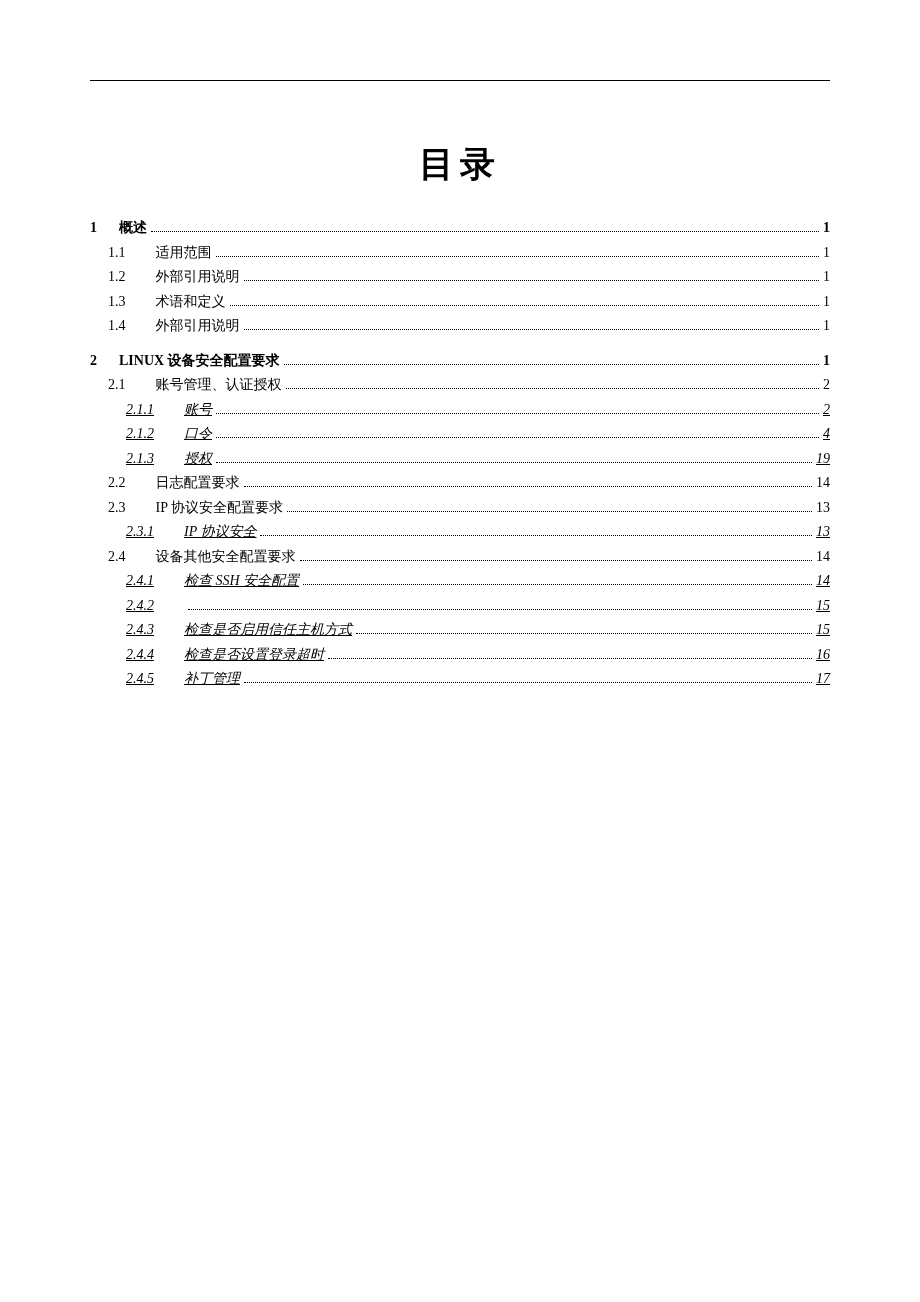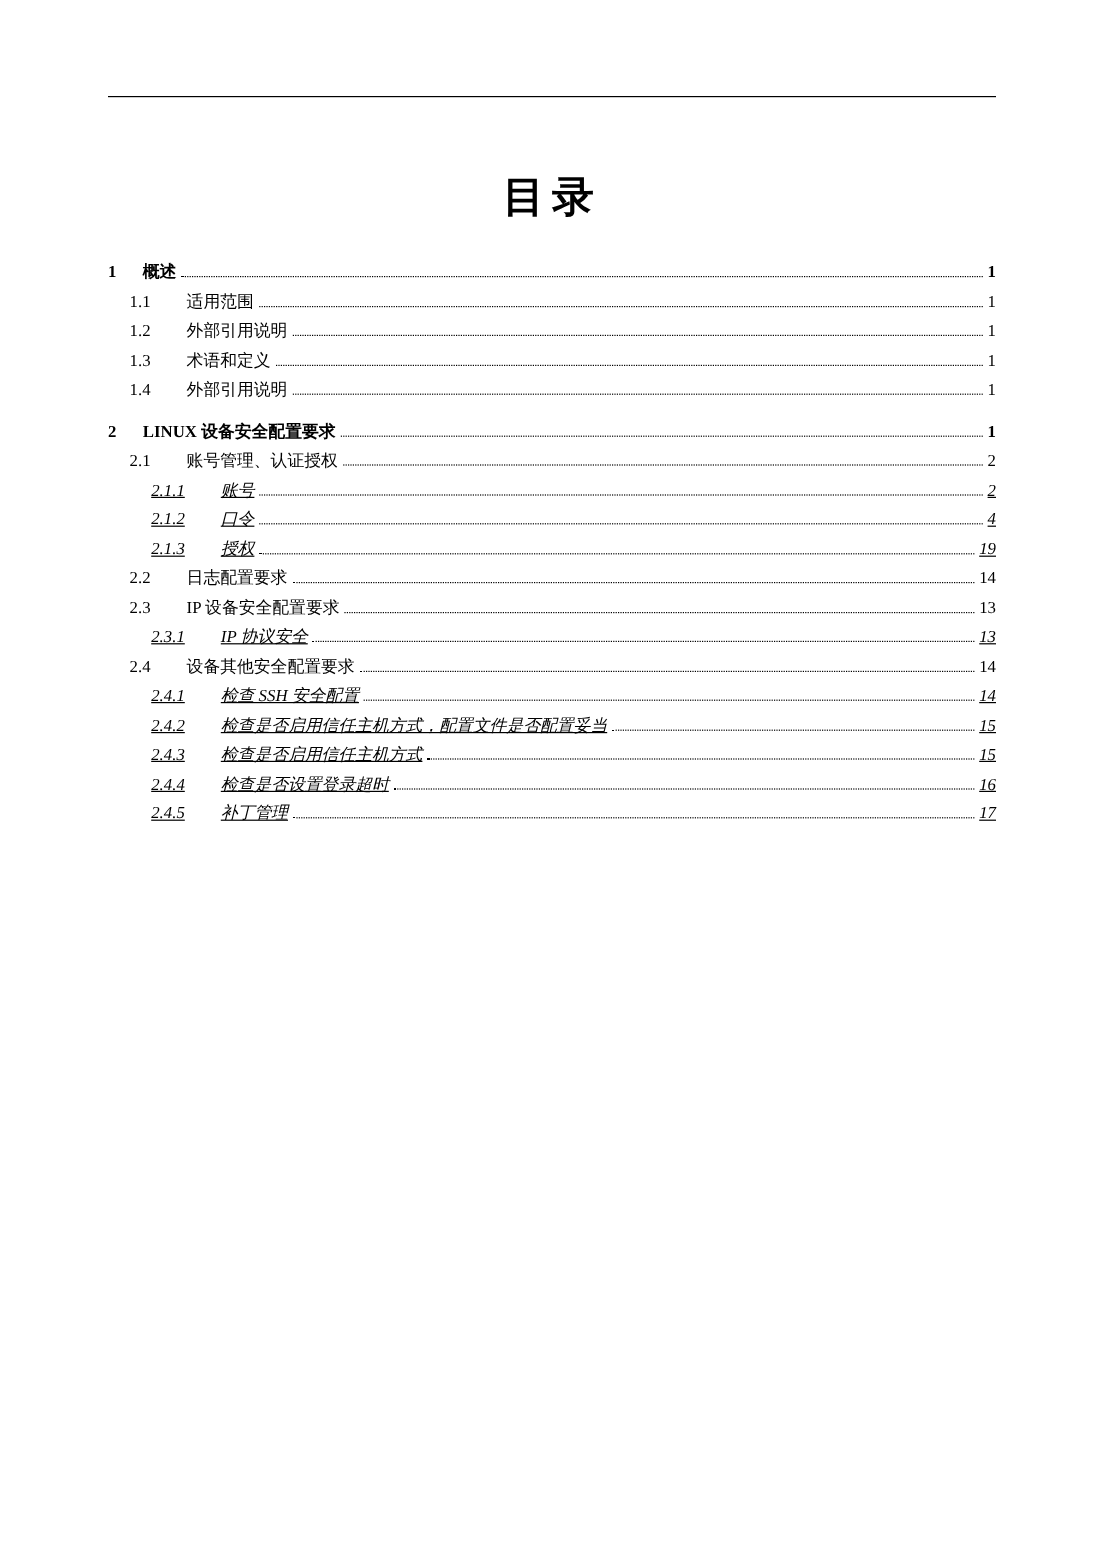--- a/index.html
+++ b/index.html
@@ -147,21 +147,21 @@
       <div class="toc-line lvl2">
         <span class="num">2.2</span>
         <span class="gap"></span>
         <span class="label">日志配置要求</span>
         <span class="dots"></span>
         <span class="page-num">14</span>
       </div>
       <div class="toc-line lvl2">
         <span class="num">2.3</span>
         <span class="gap"></span>
-        <span class="label">IP 设备安全配置要求</span>
+        <span class="label">IP 协议安全配置要求</span>
         <span class="dots"></span>
         <span class="page-num">13</span>
       </div>
       <div class="toc-line lvl3">
         <span class="num">2.3.1</span>
         <span class="gap"></span>
         <span class="label">IP 协议安全</span>
         <span class="dots"></span>
         <span class="page-num">13</span>
       </div>
@@ -175,21 +175,20 @@
       <div class="toc-line lvl3">
         <span class="num">2.4.1</span>
         <span class="gap"></span>
         <span class="label">检查 SSH 安全配置</span>
         <span class="dots"></span>
         <span class="page-num">14</span>
       </div>
       <div class="toc-line lvl3">
         <span class="num">2.4.2</span>
         <span class="gap"></span>
-        <span class="label">检查是否启用信任主机方式，配置文件是否配置妥当</span>
         <span class="dots"></span>
         <span class="page-num">15</span>
       </div>
       <div class="toc-line lvl3">
         <span class="num">2.4.3</span>
         <span class="gap"></span>
         <span class="label">检查是否启用信任主机方式</span>
         <span class="dots"></span>
         <span class="page-num">15</span>
       </div>

